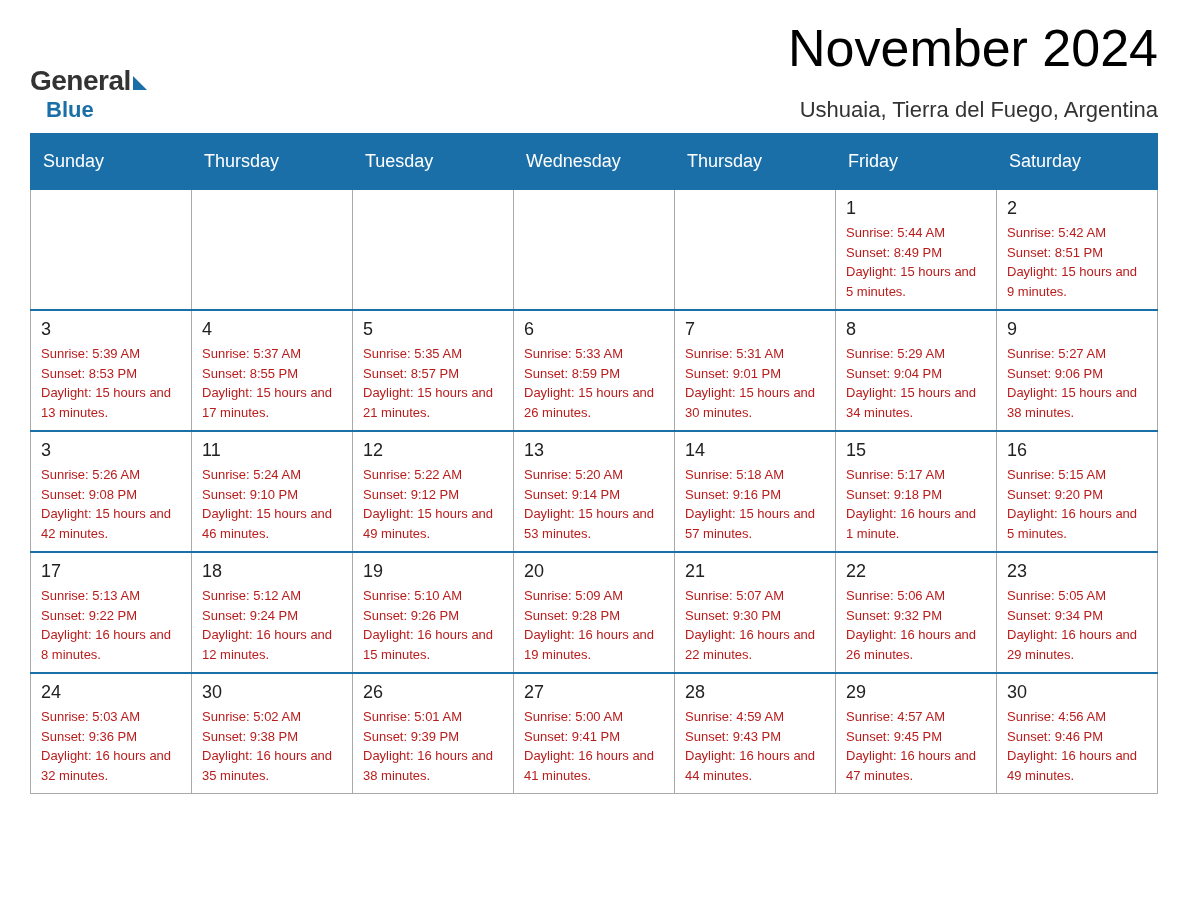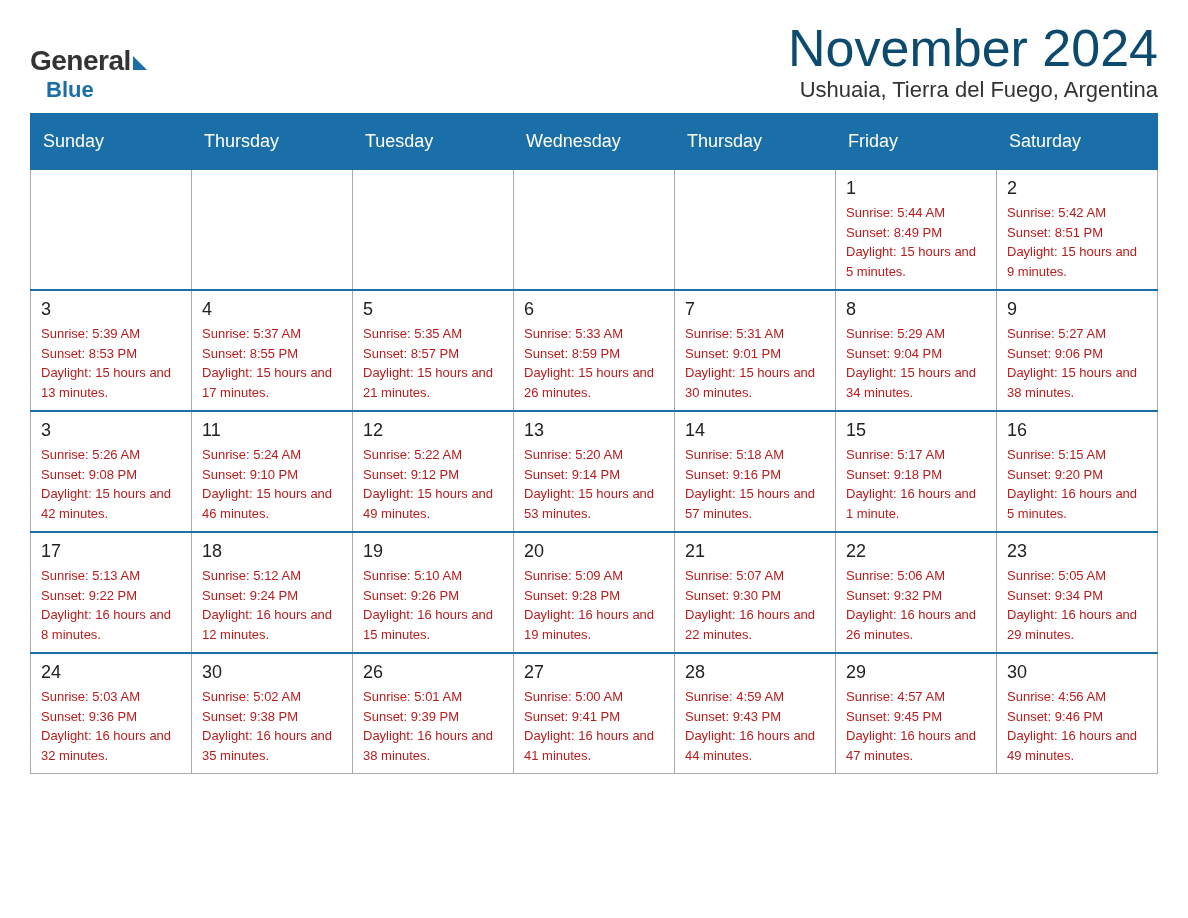--- a/index.html
+++ b/index.html
@@ -45,27 +45,27 @@
       font-weight: bold;
       color: #1a6fa8;
       margin-left: 16px;
     }
     .title-section {
       text-align: right;
     }
     .calendar-title {
       font-size: 52px;
       font-weight: normal;
-      color: #0c4a6e;
+      color: #000000;
       line-height: 1.1;
     }
     .calendar-subtitle {
       font-size: 22px;
       color: #333;
-      margin-top: 0;
+      margin-top: 20px;
     }
     .calendar {
       width: 100%;
       border-collapse: collapse;
       margin-top: 10px;
     }
     .calendar th {
       background-color: #1a6fa8;
       color: white;
       font-size: 18px;

